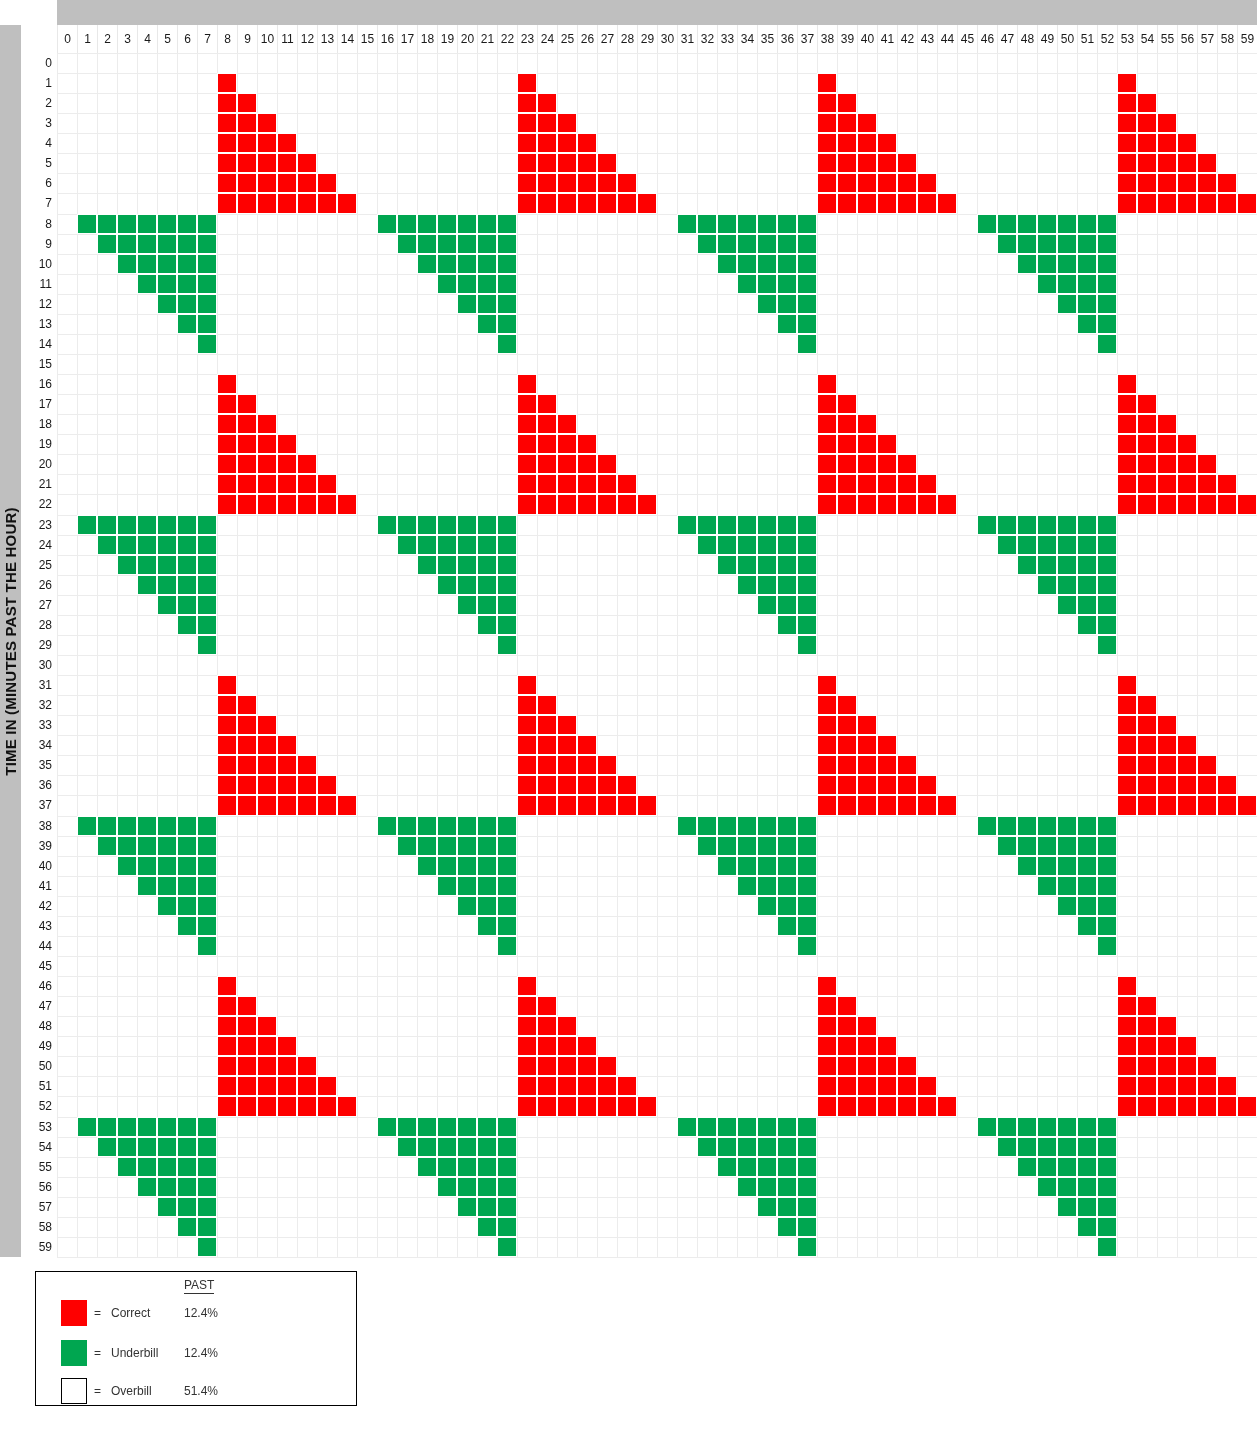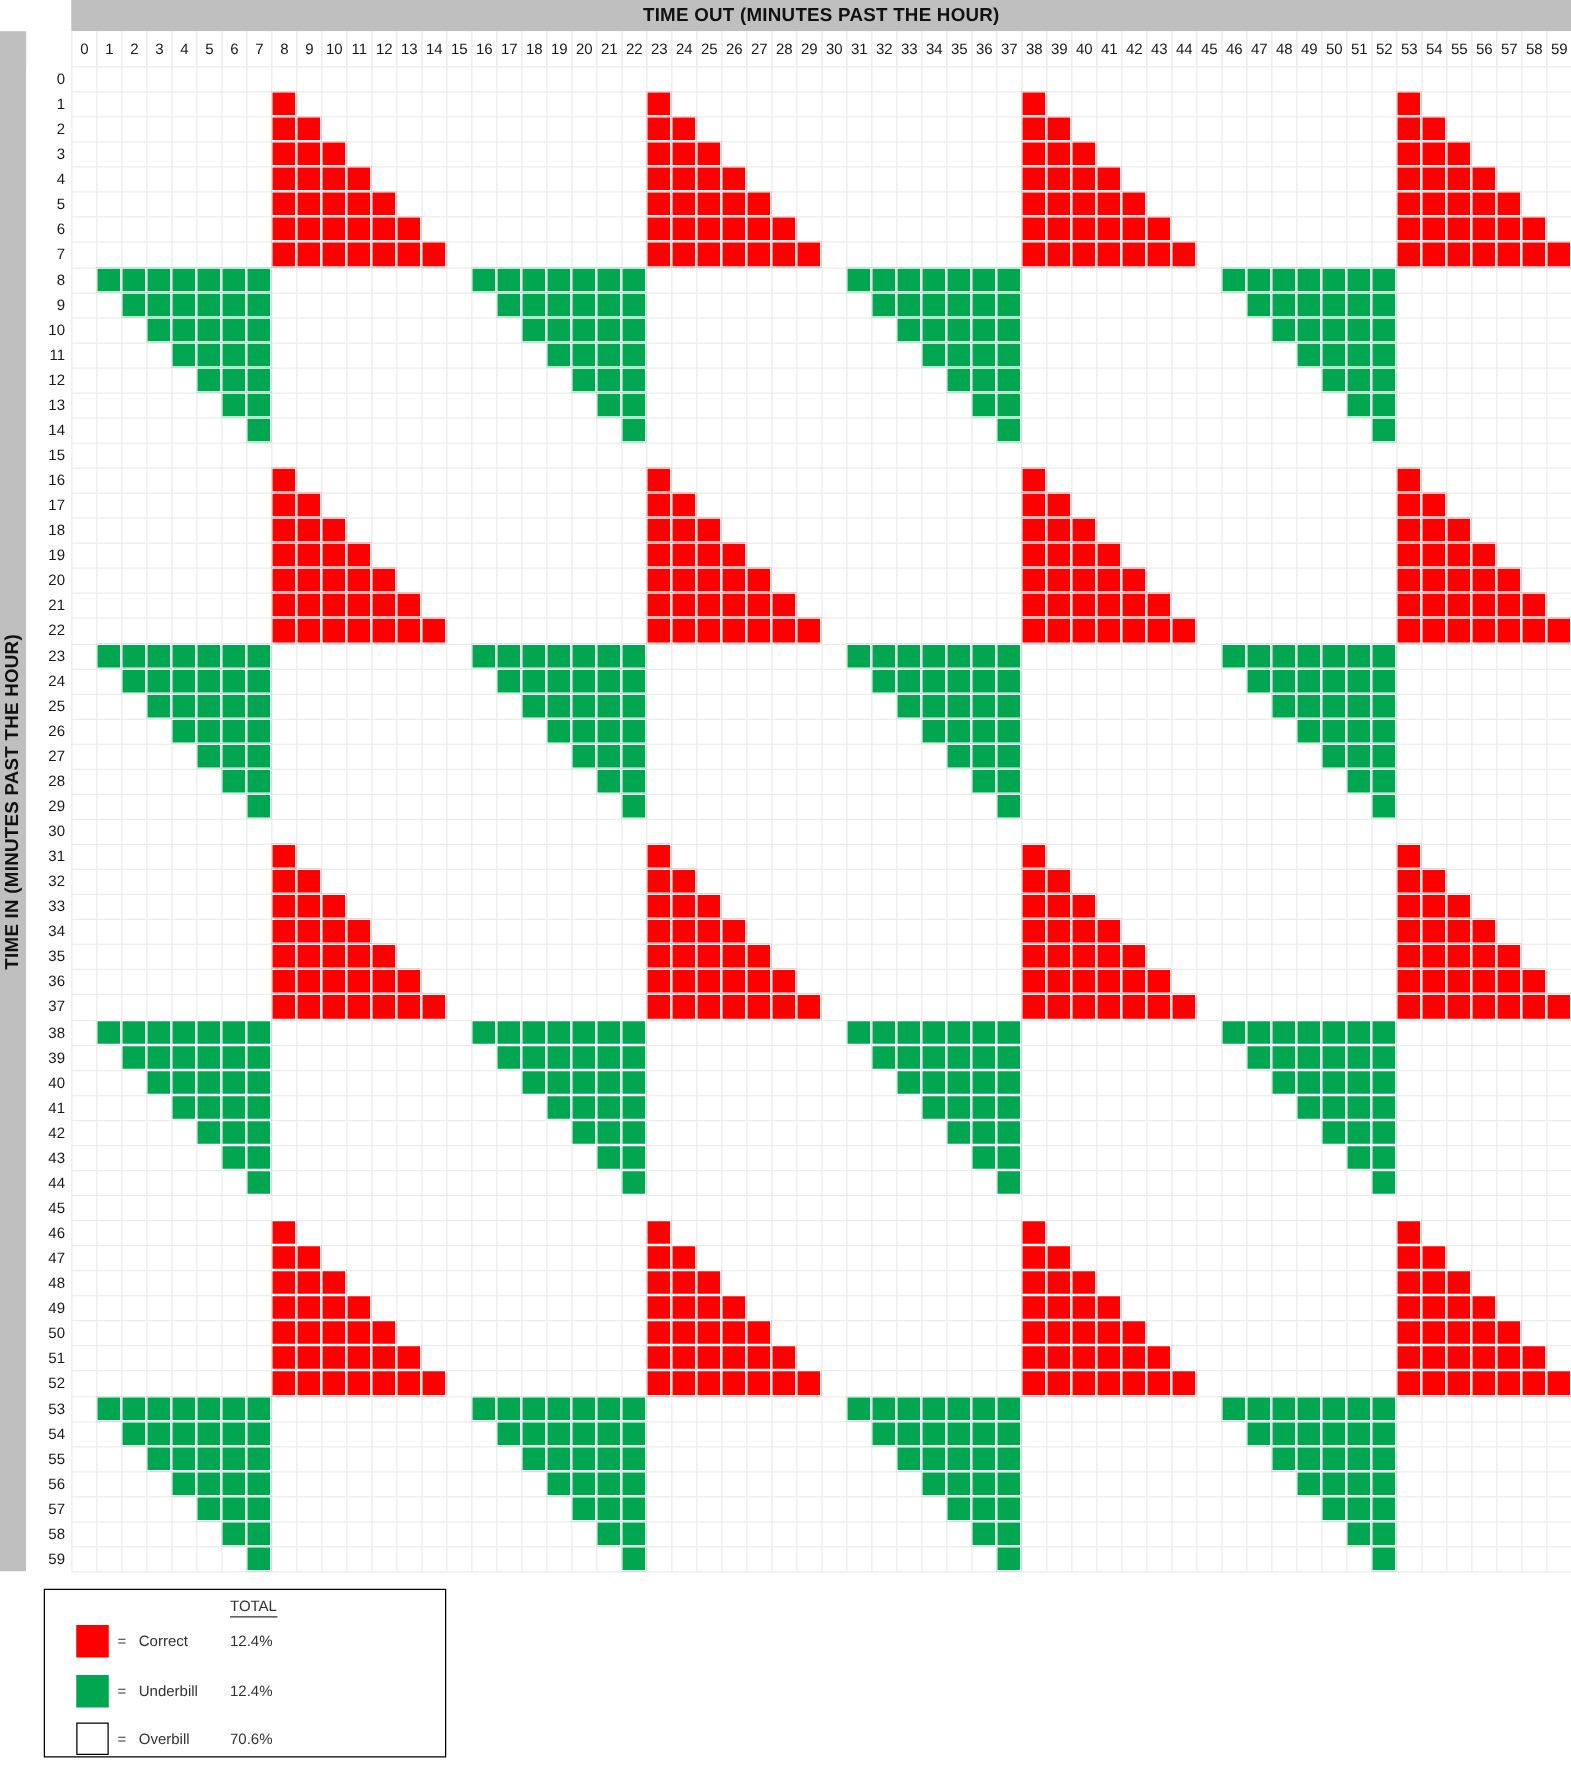--- a/index.html
+++ b/index.html
@@ -217,21 +217,20 @@
   }
 </style>
 </head>
 <body>
 
 <div id="root">
 
   <div id="corner-white"></div>
 
   <div id="top-band"></div>
-  <div id="top-title">TIME OUT (MINUTES PAST THE HOUR)</div>
 
   <div id="left-band"></div>
   <div id="left-title">
     <span>TIME IN (MINUTES PAST THE HOUR)</span>
   </div>
 
   <div id="col-header">
       <div class="col-head" style="left: 0px; width: 20px;">0</div>
       <div class="col-head" style="left: 20px; width: 20px;">1</div>
       <div class="col-head" style="left: 40px; width: 20px;">2</div>
@@ -1370,37 +1369,37 @@
       <div class="cell under" style="left: 740px; top: 1163.87px; width: 20px; height: 20.0667px;"></div>
       <div class="cell under" style="left: 1020px; top: 1163.87px; width: 20px; height: 20.0667px;"></div>
       <div class="cell under" style="left: 1040px; top: 1163.87px; width: 20px; height: 20.0667px;"></div>
       <div class="cell under" style="left: 140px; top: 1183.93px; width: 20px; height: 20.0667px;"></div>
       <div class="cell under" style="left: 440px; top: 1183.93px; width: 20px; height: 20.0667px;"></div>
       <div class="cell under" style="left: 740px; top: 1183.93px; width: 20px; height: 20.0667px;"></div>
       <div class="cell under" style="left: 1040px; top: 1183.93px; width: 20px; height: 20.0667px;"></div>
     </div>
 
   <div id="legend">
-    <div id="legend-total">TOTAL</div>
+    <div id="legend-total">PAST</div>
 
     <div class="legend-row" style="top:22px">
       <div class="legend-swatch over"></div>
       <div class="legend-eq">=</div>
       <div class="legend-label">Correct</div>
       <div class="legend-value">12.4%</div>
     </div>
 
     <div class="legend-row" style="top:62px">
       <div class="legend-swatch under"></div>
       <div class="legend-eq">=</div>
       <div class="legend-label">Underbill</div>
       <div class="legend-value">12.4%</div>
     </div>
 
     <div class="legend-row" style="top:100px">
       <div class="legend-swatch correct"></div>
       <div class="legend-eq">=</div>
       <div class="legend-label">Overbill</div>
-      <div class="legend-value">70.6%</div>
+      <div class="legend-value">51.4%</div>
     </div>
   </div>
 
 </div>
 
 </body></html>

